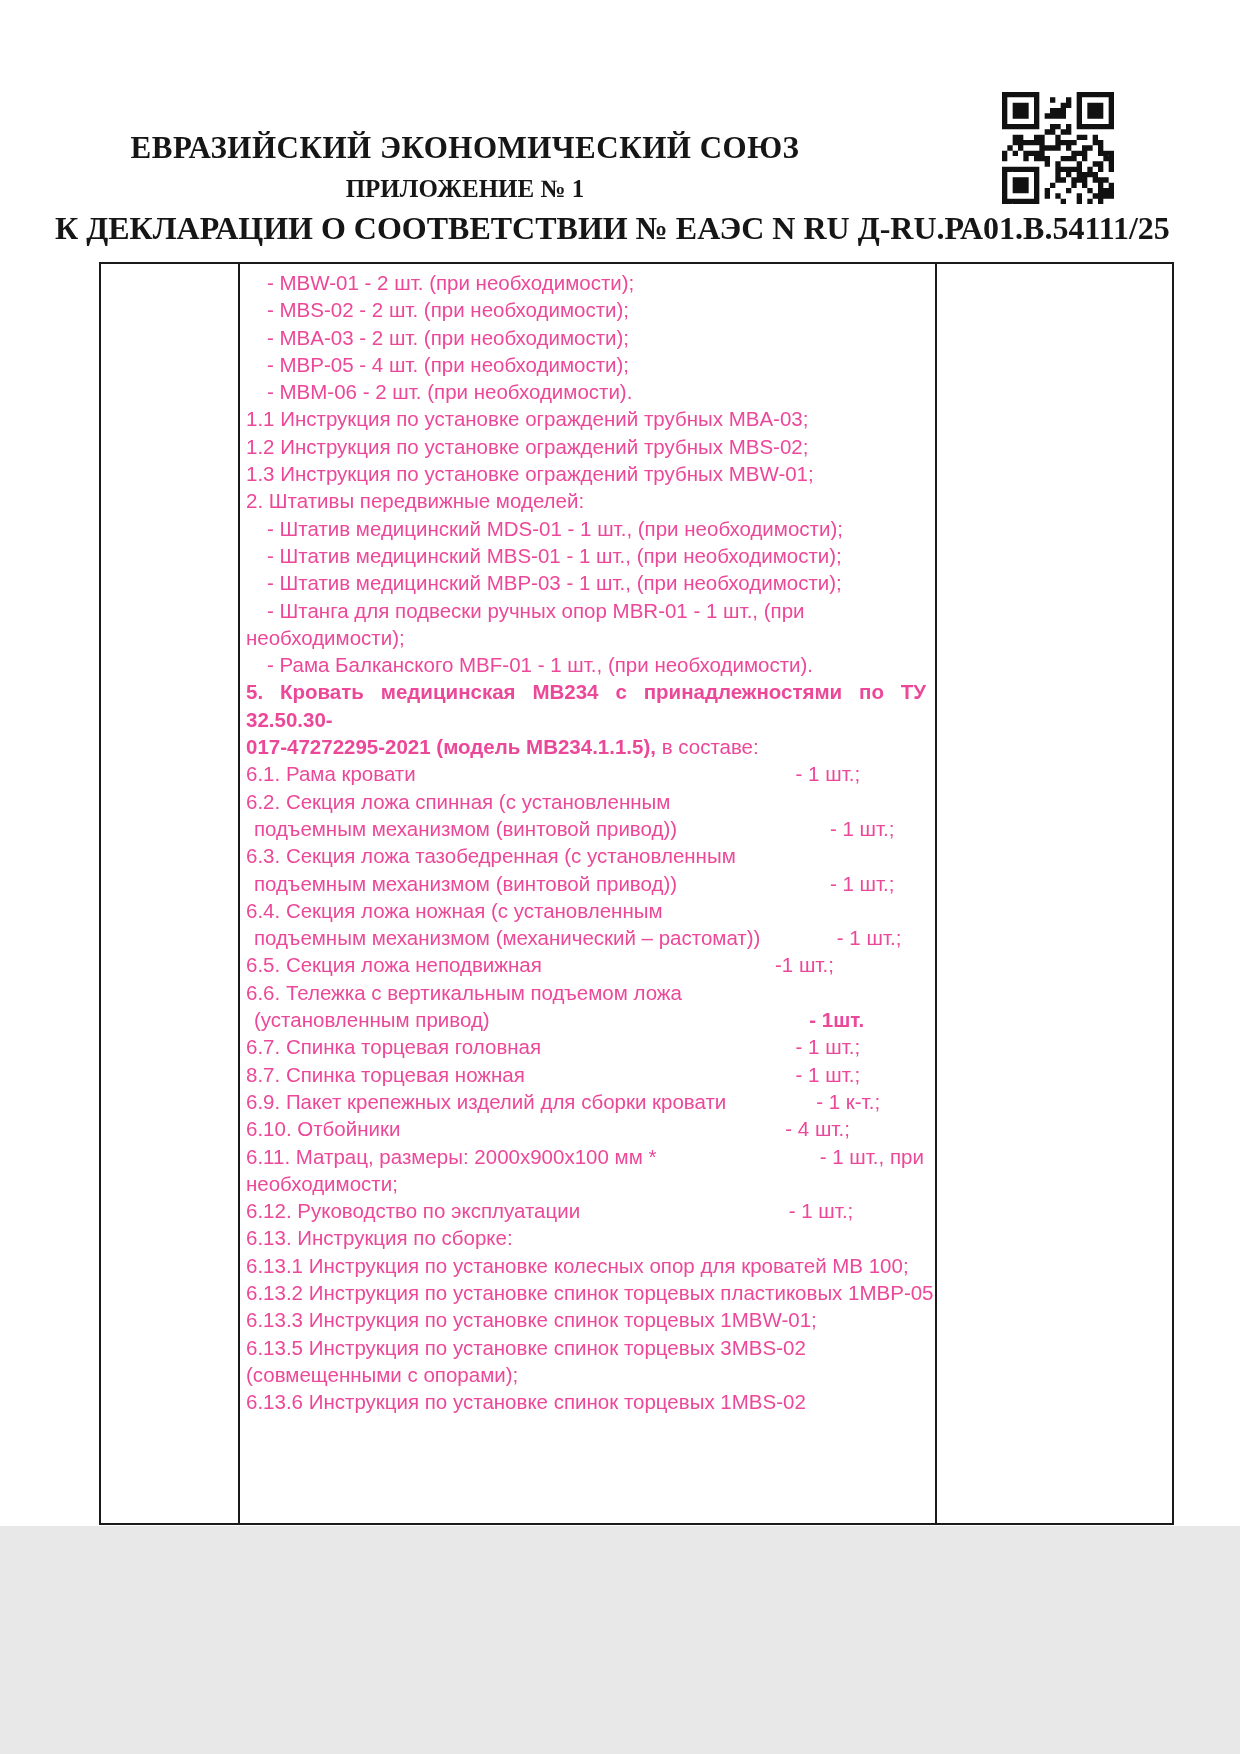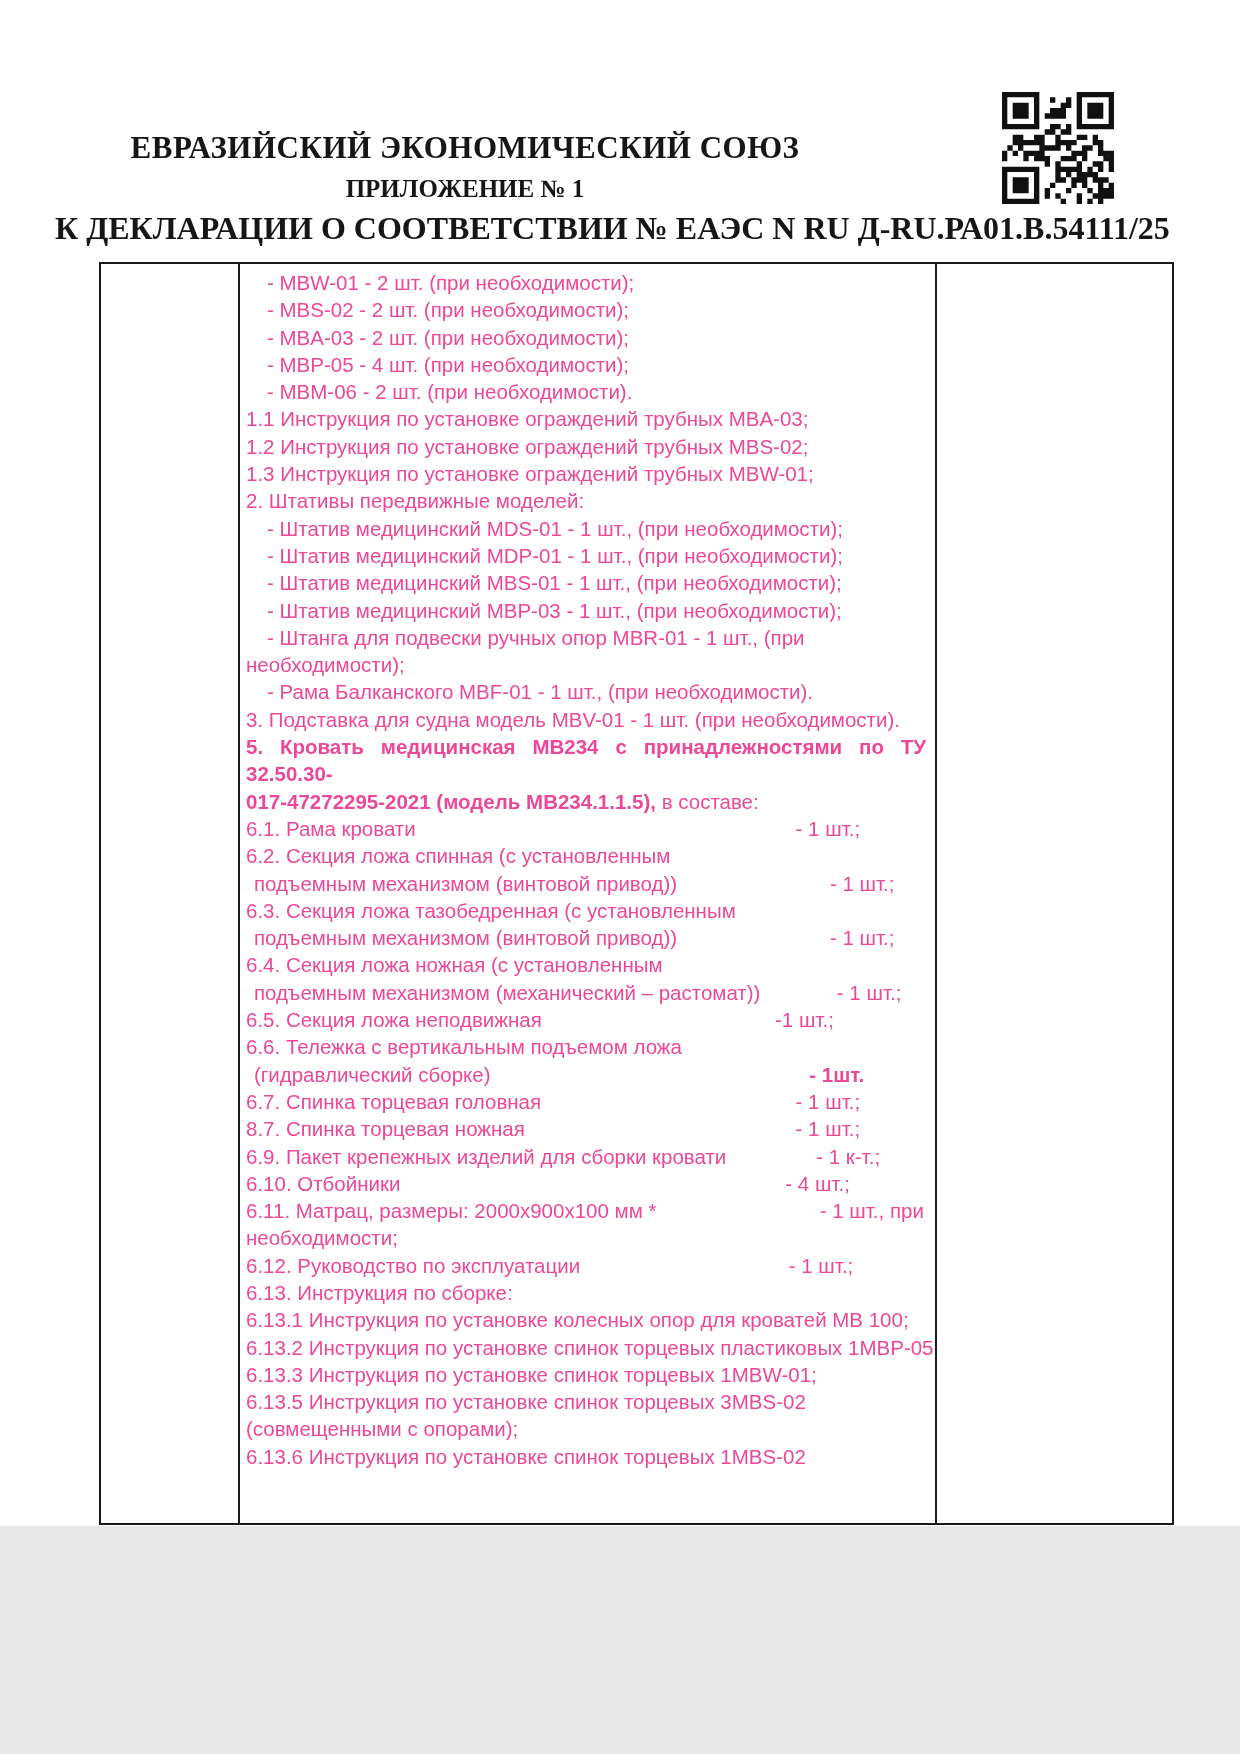--- a/index.html
+++ b/index.html
@@ -67,39 +67,37 @@
         <div class="line ind1"><span>- MBW-01 - 2 шт. (при необходимости);</span></div>
         <div class="line ind1"><span>- MBS-02 - 2 шт. (при необходимости);</span></div>
         <div class="line ind1"><span>- MBA-03 - 2 шт. (при необходимости);</span></div>
         <div class="line ind1"><span>- MBP-05 - 4 шт. (при необходимости);</span></div>
         <div class="line ind1"><span>- MBM-06 - 2 шт. (при необходимости).</span></div>
         <div class="line"><span>1.1 Инструкция по установке ограждений трубных MBA-03;</span></div>
         <div class="line"><span>1.2 Инструкция по установке ограждений трубных MBS-02;</span></div>
         <div class="line"><span>1.3 Инструкция по установке ограждений трубных MBW-01;</span></div>
         <div class="line"><span>2. Штативы передвижные моделей:</span></div>
         <div class="line ind1"><span>- Штатив медицинский MDS-01 - 1 шт., (при необходимости);</span></div>
-        <div class="line ind1"><span>- Штатив медицинский MDP-01 - 1 шт., (при необходимости);</span></div>
         <div class="line ind1"><span>- Штатив медицинский MBS-01 - 1 шт., (при необходимости);</span></div>
         <div class="line ind1"><span>- Штатив медицинский MBP-03 - 1 шт., (при необходимости);</span></div>
         <div class="line ind1"><span>- Штанга для подвески ручных опор MBR-01 - 1 шт., (при</span></div>
         <div class="line"><span>необходимости);</span></div>
         <div class="line ind1"><span>- Рама Балканского MBF-01 - 1 шт., (при необходимости).</span></div>
-        <div class="line"><span>3. Подставка для судна модель MBV-01 - 1 шт. (при необходимости).</span></div>
         <div class="line bold just"><span>5. Кровать медицинская МВ234 с принадлежностями по ТУ 32.50.30-</span></div>
         <div class="line"><span class="bold">017-47272295-2021 (модель МВ234.1.1.5),</span><span> в составе:</span></div>
         <div class="line"><span>6.1. Рама кровати</span><span class="qty" style="left: 80%;">- 1 шт.;</span></div>
         <div class="line"><span>6.2. Секция ложа спинная (с установленным</span></div>
         <div class="line ind2"><span>подъемным механизмом (винтовой привод))</span><span class="qty" style="left: 85%;">- 1 шт.;</span></div>
         <div class="line"><span>6.3. Секция ложа тазобедренная (с установленным</span></div>
         <div class="line ind2"><span>подъемным механизмом (винтовой привод))</span><span class="qty" style="left: 85%;">- 1 шт.;</span></div>
         <div class="line"><span>6.4. Секция ложа ножная (с установленным</span></div>
         <div class="line ind2"><span>подъемным механизмом (механический – растомат))</span><span class="qty" style="left: 86%;">- 1 шт.;</span></div>
         <div class="line"><span>6.5. Секция ложа неподвижная</span><span class="qty" style="left: 77%;">-1 шт.;</span></div>
         <div class="line"><span>6.6. Тележка с вертикальным подъемом ложа</span></div>
-        <div class="line ind2"><span>(гидравлический сборке)</span><span class="qty" style="left: 82%; font-weight: bold;">- 1шт.</span></div>
+        <div class="line ind2"><span>(установленным привод)</span><span class="qty" style="left: 82%; font-weight: bold;">- 1шт.</span></div>
         <div class="line"><span>6.7. Спинка торцевая головная</span><span class="qty" style="left: 80%;">- 1 шт.;</span></div>
         <div class="line"><span>8.7. Спинка торцевая ножная</span><span class="qty" style="left: 80%;">- 1 шт.;</span></div>
         <div class="line"><span>6.9. Пакет крепежных изделий для сборки кровати</span><span class="qty" style="left: 83%;">- 1 к-т.;</span></div>
         <div class="line"><span>6.10. Отбойники</span><span class="qty" style="left: 78.5%;">- 4 шт.;</span></div>
         <div class="line"><span>6.11. Матрац, размеры: 2000x900x100 мм *</span><span class="qty" style="left: 83.5%;">- 1 шт., при</span></div>
         <div class="line"><span>необходимости;</span></div>
         <div class="line"><span>6.12. Руководство по эксплуатации</span><span class="qty" style="left: 79%;">- 1 шт.;</span></div>
         <div class="line"><span>6.13. Инструкция по сборке:</span></div>
         <div class="line"><span>6.13.1 Инструкция по установке колесных опор для кроватей МВ 100;</span></div>
         <div class="line"><span>6.13.2 Инструкция по установке спинок торцевых пластиковых 1МВР-05;</span></div>

